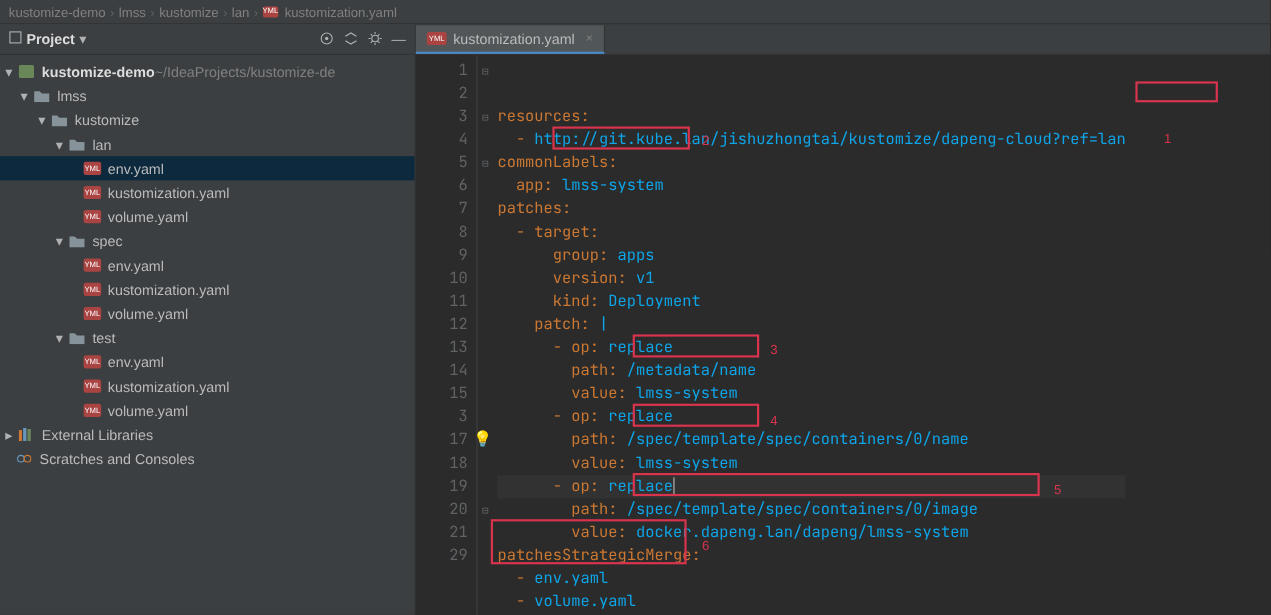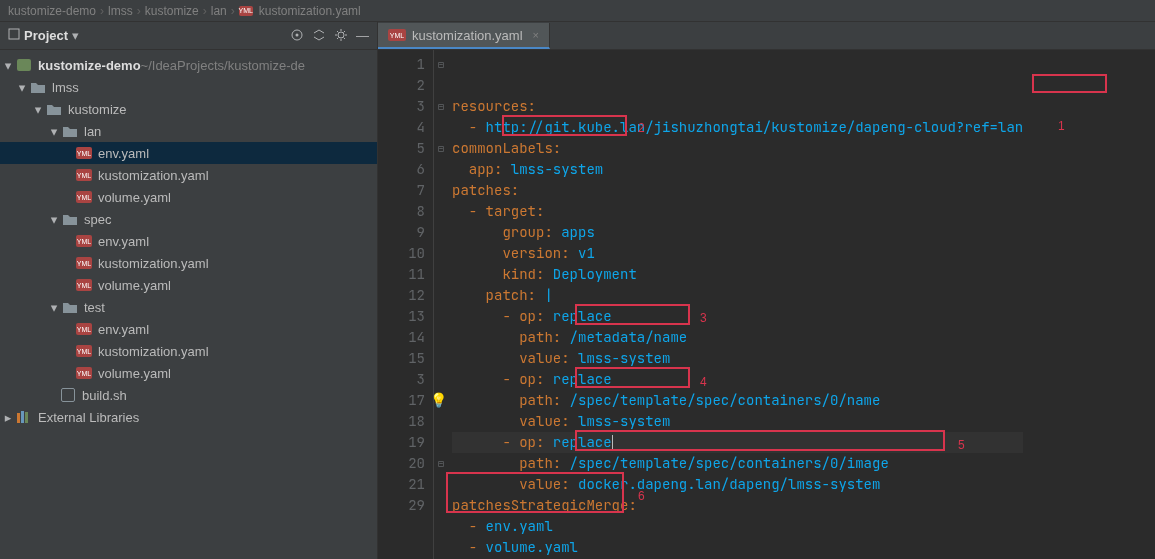--- a/index.html
+++ b/index.html
@@ -377,37 +377,40 @@
         <span class="tree-label">kustomization.yaml</span>
       </div>
       <div class="tree-row">
         <span class="tree-indent" style="width:76px"></span>
         <span class="tree-icon">
             <span class="yaml-fi">YML</span>
           </span>
         <span class="tree-label">volume.yaml</span>
       </div>
       <div class="tree-row">
-        <span class="tree-indent" style="width:60px"></span>
-        <span class="tree-icon">
-            <span class="sh-fi"></span>
-          </span>
-        <span class="tree-label">build.sh</span>
-      </div>
-      <div class="tree-row">
         <span class="tree-indent" style="width:2px"></span>
         <span class="tree-arrow">▸</span>
         <span class="tree-icon">
             <svg width="14" height="12">
               <rect x="0" y="2" width="3" height="10" fill="#cc7832"></rect>
               <rect x="4" y="0" width="3" height="12" fill="#6897bb"></rect>
               <rect x="8" y="1" width="3" height="11" fill="#6a8759"></rect>
             </svg>
           </span>
         <span class="tree-label">External Libraries</span>
+      </div>
+      <div class="tree-row">
+        <span class="tree-indent" style="width:14px"></span>
+        <span class="tree-icon">
+            <svg width="14" height="12">
+              <circle cx="4" cy="6" r="3" fill="none" stroke="#6897bb"></circle>
+              <circle cx="10" cy="6" r="3" fill="none" stroke="#cc7832"></circle>
+            </svg>
+          </span>
+        <span class="tree-label">Scratches and Consoles</span>
       </div>
     </div>
   </div>
 
   <div class="editor">
     <div class="tabs">
       <div class="tab active">
         <span class="yaml-fi">YML</span>
         <span>kustomization.yaml</span>
         <span class="close-x">×</span>

